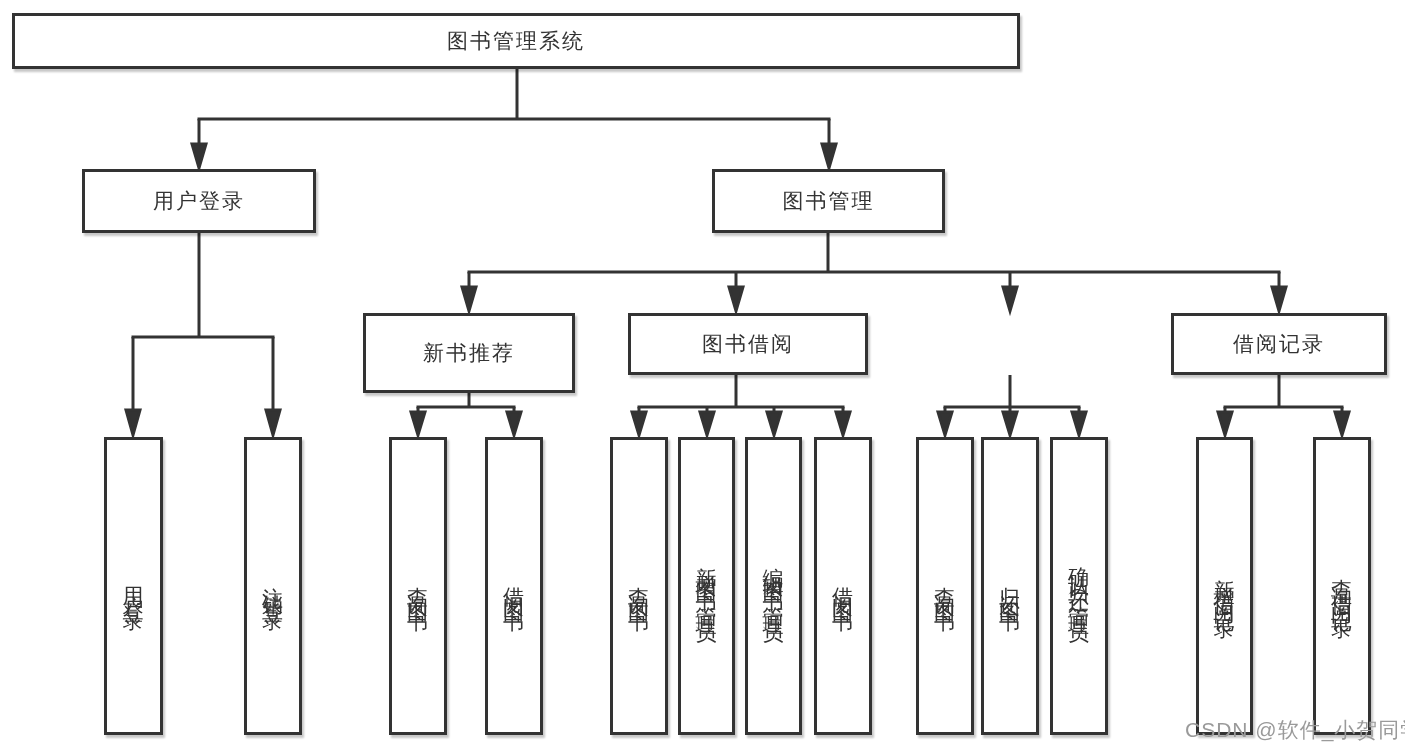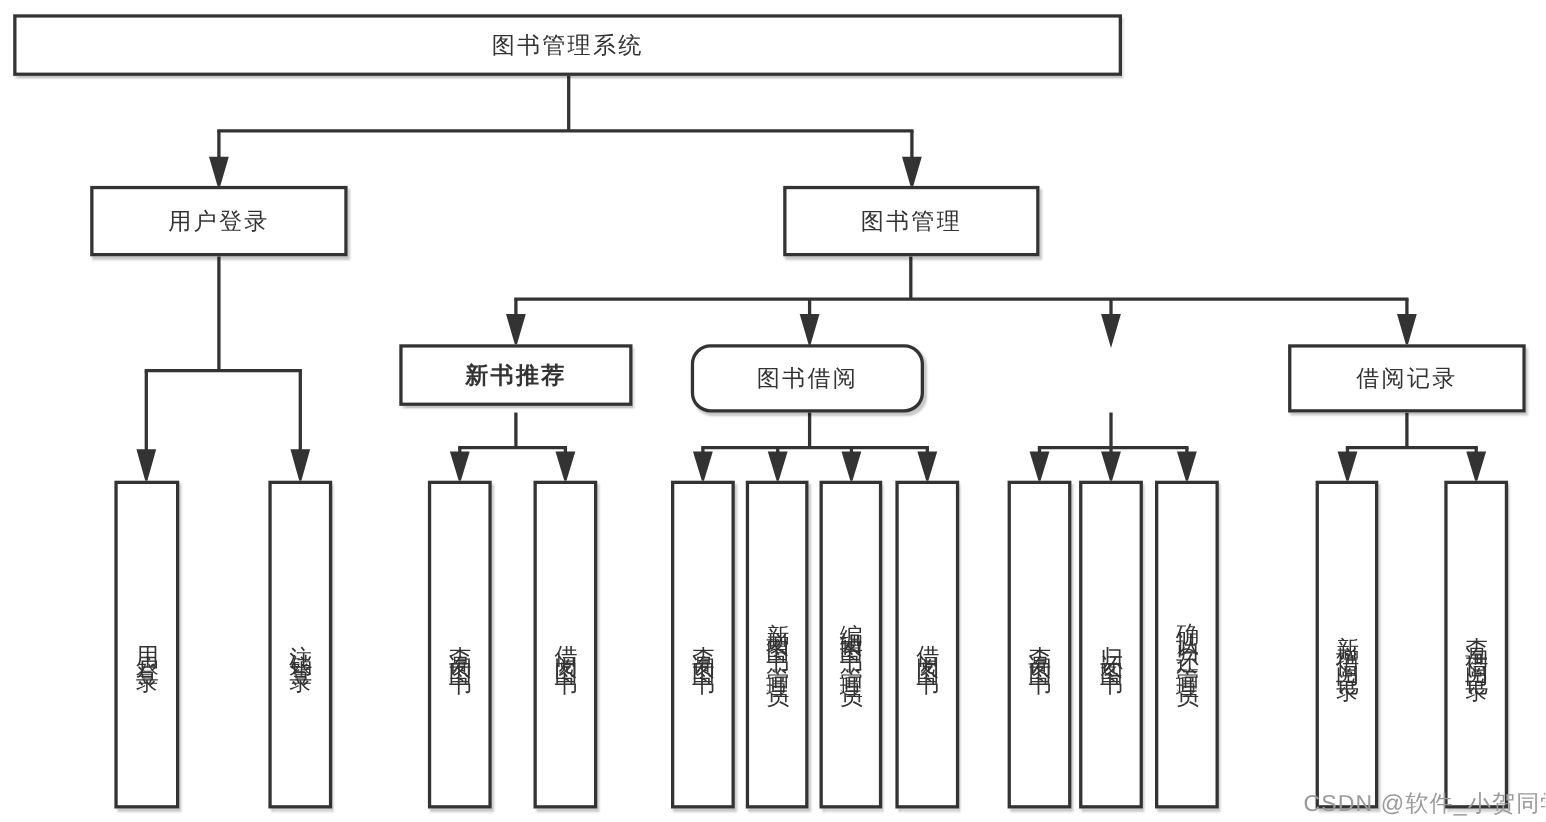--- a/index.html
+++ b/index.html
@@ -27,22 +27,22 @@
     align-items: center;
     justify-content: center;
     font-size: 21px;
     letter-spacing: 2px;
     box-shadow: 2px 3px 2px rgba(0,0,0,0.22);
     white-space: nowrap;
   }
   .hbox-root   { left: 12px;  top: 13px;  width: 1008px; height: 56px; }
   .hbox-login  { left: 82px;  top: 169px; width: 234px;  height: 64px; }
   .hbox-mgmt   { left: 712px; top: 169px; width: 233px;  height: 64px; }
-  .hbox-mod0   { left: 363px; top: 313px; width: 212px;  height: 56px; font-weight: bold; }
-  .hbox-mod1   { left: 628px; top: 313px; width: 212px;  height: 62px; border-radius: 18px; }
+  .hbox-mod0   { left: 363px; top: 313px; width: 212px;  height: 80px; }
+  .hbox-mod1   { left: 628px; top: 313px; width: 240px;  height: 62px; }
   .hbox-mod2   { left: 902px; top: 313px; width: 216px;  height: 62px; }
   .hbox-mod3   { left: 1171px;top: 313px; width: 216px;  height: 62px; }
   .vbox {
     top: 437px;
     height: 298px;
     writing-mode: vertical-rl;
     text-orientation: mixed;
     letter-spacing: 8px;
     font-size: 21px;
     line-height: 1;

